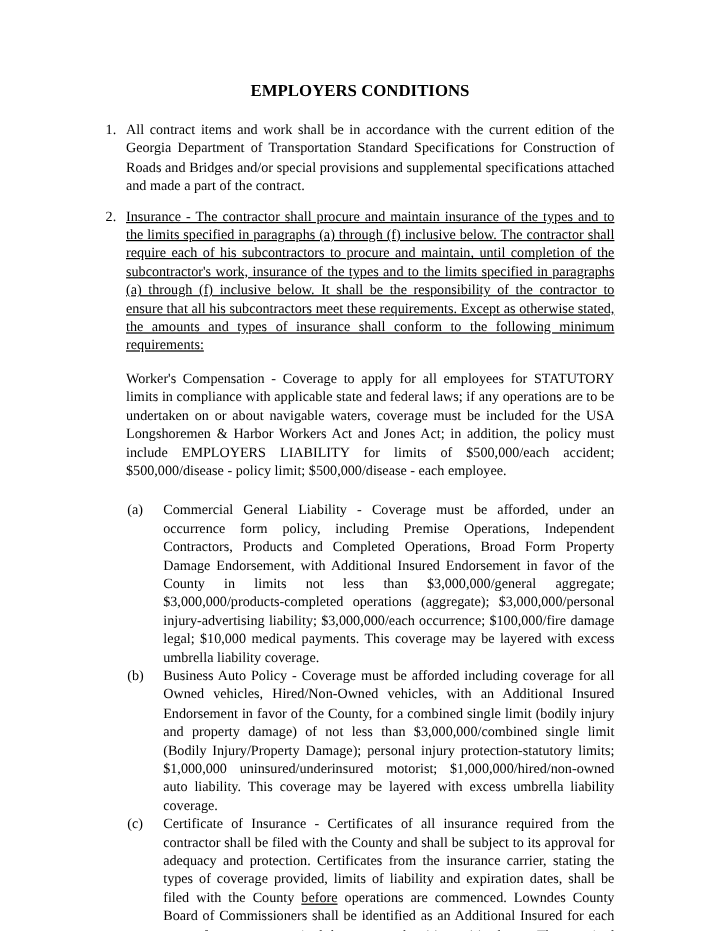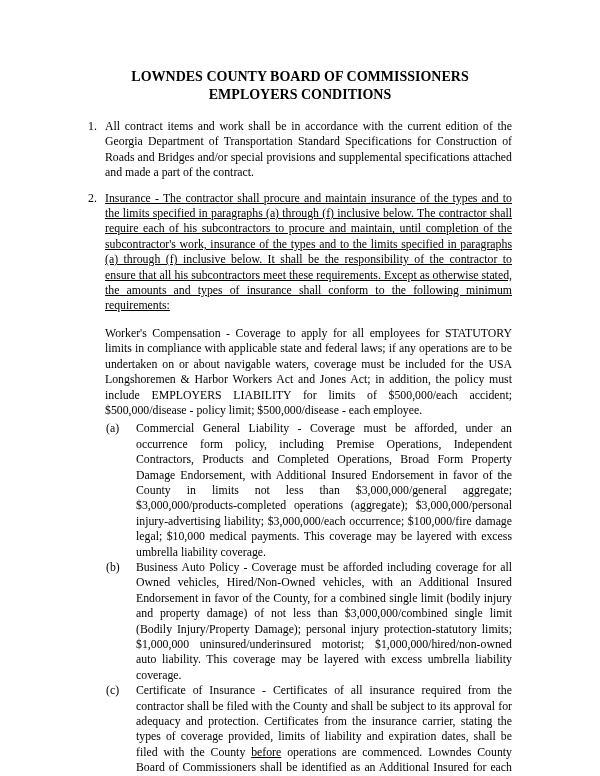--- a/index.html
+++ b/index.html
@@ -36,40 +36,39 @@
     position: relative;
     padding-left: 17px;
   }
   .numbered-item > .num {
     position: absolute;
     left: 0;
     top: 0;
   }
   .item-1 { margin-bottom: 10px; }
   .lead-para { margin-bottom: 12px; text-decoration: underline; }
-  .wc-para { margin-bottom: 3px; font-family: Liberation Serif, serif; }
+  .wc-para { margin-bottom: 17px; font-family: Liberation Serif, serif; }
   .sub-item {
     position: relative;
     padding-left: 31px;
   }
   .sub-item > .sub-label {
     position: absolute;
     left: 1px;
     top: 0;
   }
   .run-bold { font-weight: normal; }
   .run-underline { text-decoration: underline; }
 </style>
 </head>
 <body>
 
 <div class="page">
 
   <h1 class="title">
-    <span class="title-line">LOWNDES COUNTY BOARD OF COMMISSIONERS</span>
     <span class="title-line">EMPLOYERS CONDITIONS</span>
   </h1>
 
   <div class="numbered-item item-1">
     <span class="num">1.</span>
     <p class="para"><span>All contract items and work shall be in accordance with the current edition of the Georgia Department of Transportation Standard Specifications for Construction of Roads and Bridges and/or special provisions and supplemental specifications attached and made a part of the contract.</span></p>
   </div>
 
   <div class="numbered-item">
     <span class="num">2.</span>

